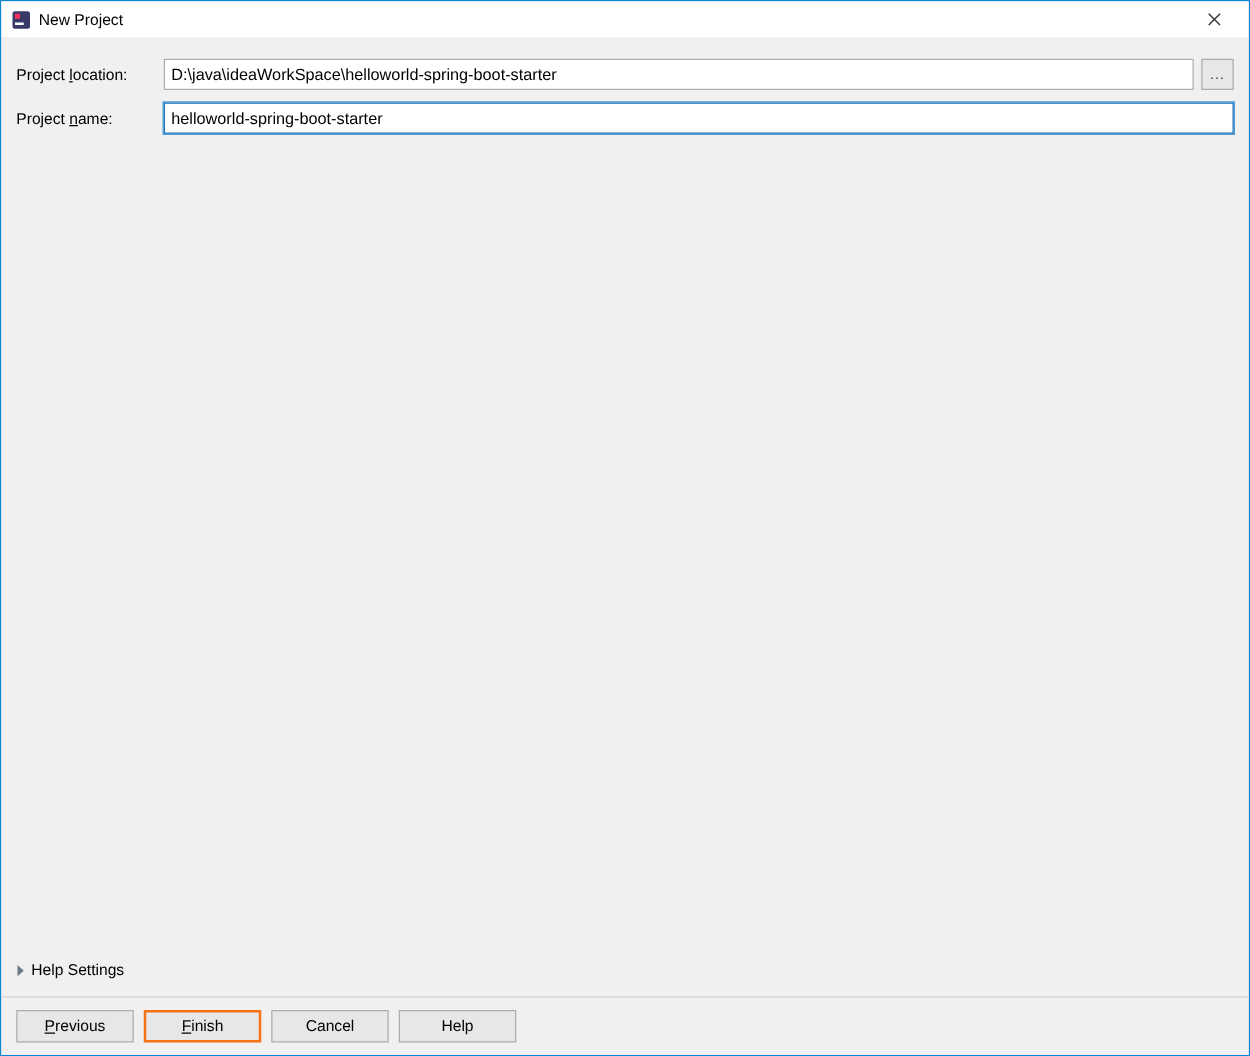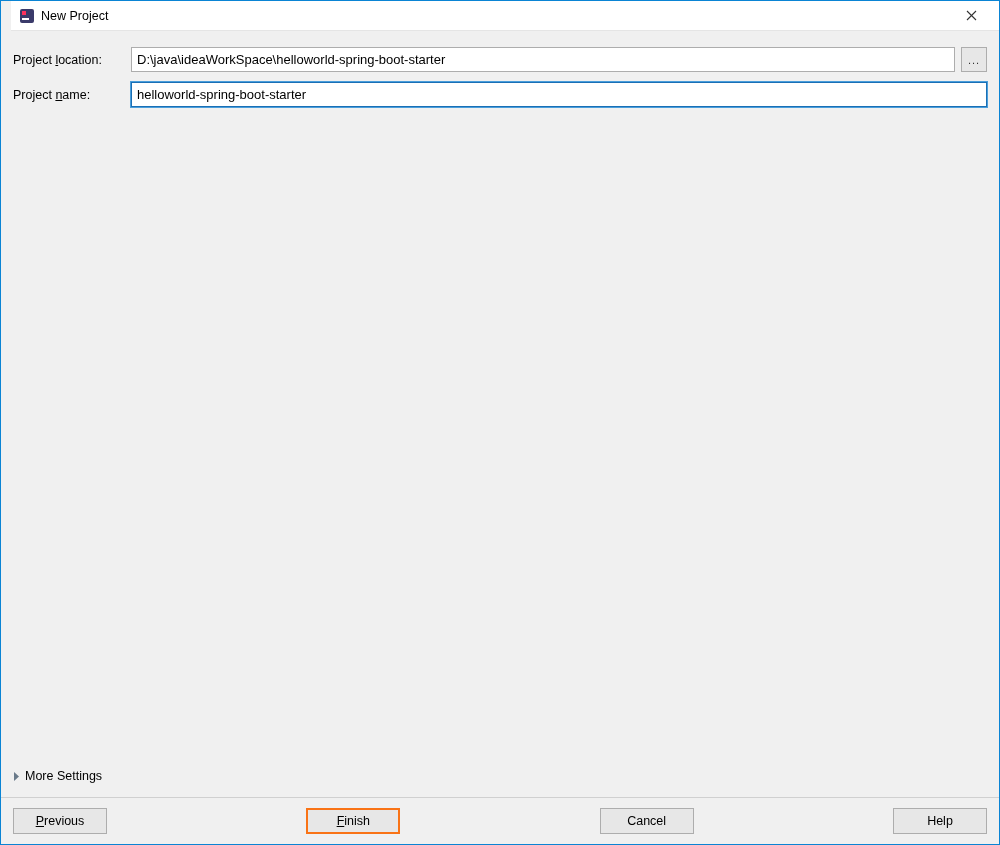--- a/index.html
+++ b/index.html
@@ -16,21 +16,20 @@
       overflow: hidden;
       border: 1px solid #0a84d4;
     }
     .titlebar {
       height: 30px;
       background: #ffffff;
       display: flex;
       align-items: center;
       padding: 0 8px;
       border-bottom: 1px solid #e5e5e5;
-      margin-left: 10px;
     }
     .titlebar .app-icon {
       width: 16px;
       height: 16px;
       margin-right: 6px;
       display: flex;
       align-items: center;
       justify-content: center;
     }
     .titlebar .title {
@@ -116,21 +115,21 @@
       color: #6a7a8a;
       display: flex;
       align-items: center;
     }
     .footer {
       height: 47px;
       background: #f0f0f0;
       border-top: 1px solid #d0d0d0;
       display: flex;
       align-items: center;
-      justify-content: space-between;
+      justify-content: flex-start;
       padding: 0 12px;
       gap: 8px;
     }
     .btn {
       min-width: 94px;
       height: 26px;
       border: 1px solid #adadad;
       background: #e7e7e7;
       font-family: inherit;
       font-size: 12.5px;
@@ -188,21 +187,21 @@
   </div>
 
   <div class="spacer"></div>
 
   <div class="more-settings">
     <span class="chevron">
       <svg width="7" height="9" viewBox="0 0 7 9">
         <polygon points="1,0 6,4.5 1,9" fill="#6a7a8a"></polygon>
       </svg>
     </span>
-    <span>More Settings</span>
+    <span>Help Settings</span>
   </div>
 
 </div>
 
 <div class="footer">
   <button class="btn">
     <span class="mnemonic">P</span><span>revious</span>
   </button>
   <button class="btn primary">
     <span class="mnemonic">F</span><span>inish</span>

